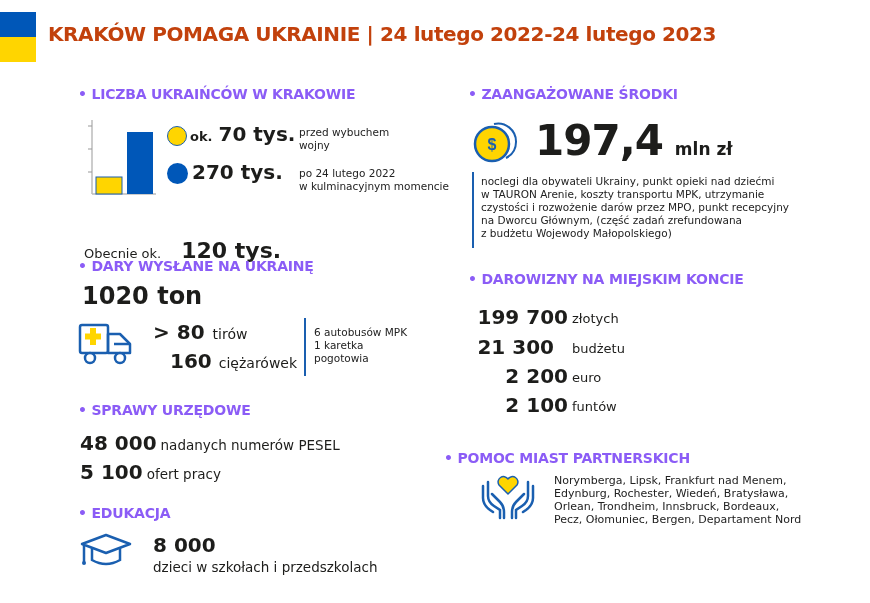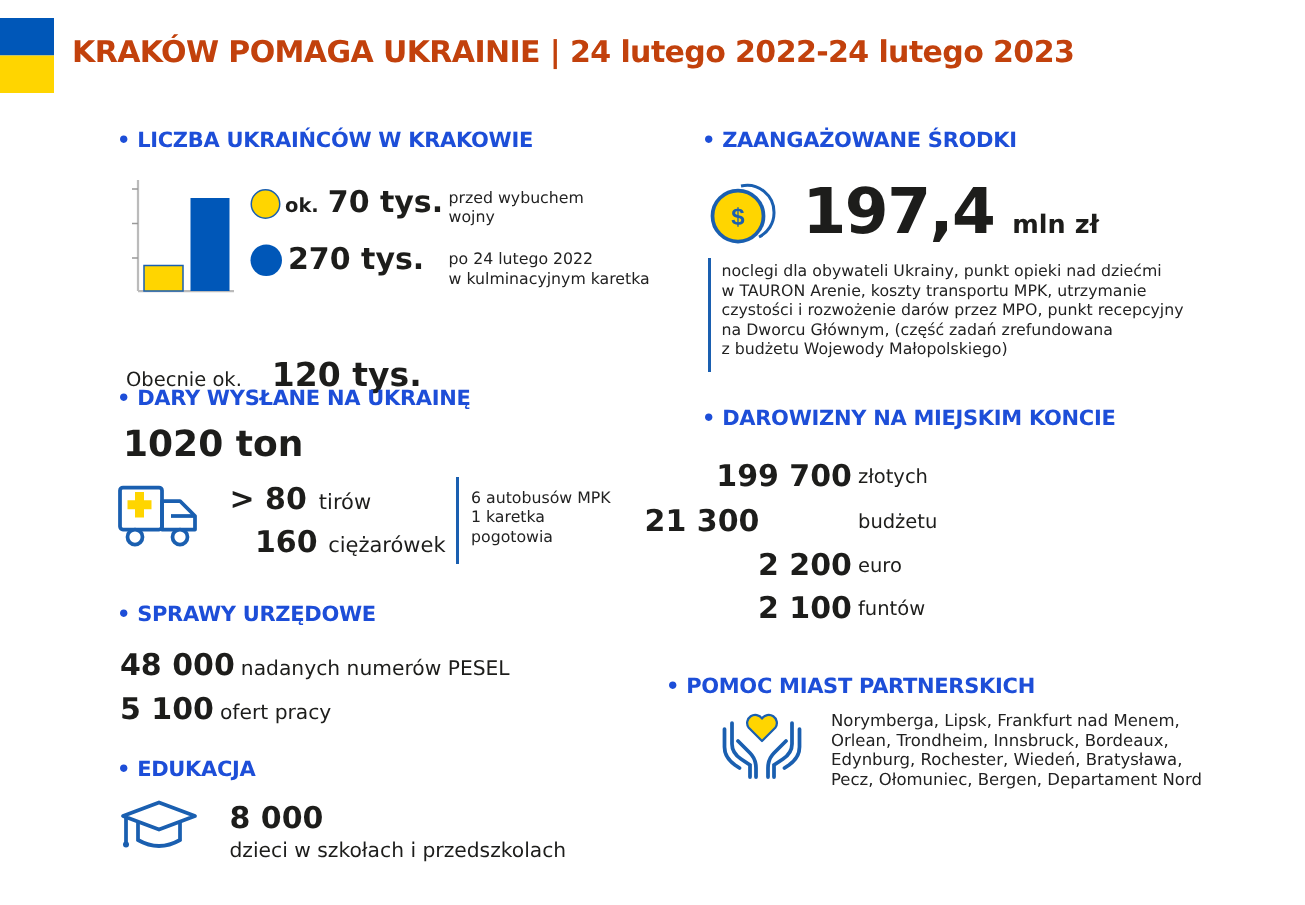--- a/index.html
+++ b/index.html
@@ -3,21 +3,21 @@
 <meta charset="utf-8">
 <style>
   * { box-sizing: border-box; margin: 0; padding: 0; }
   html, body { width: 870px; height: 603px; background: #ffffff; overflow: hidden; }
   body { font-family: "DejaVu Sans", "Liberation Sans", sans-serif; color: #1d1d1b; position: relative; }
   .abs { position: absolute; }
   .flag { left: 0; top: 12px; width: 36px; height: 50px; }
   .flag .b { height: 25px; background: #0057b8; }
   .flag .y { height: 25px; background: #ffd500; }
   .title { left: 48px; top: 22px; font-size: 20px; font-weight: bold; color: #c2410c; letter-spacing: -0.4px; white-space: nowrap; }
-  .sec-h { font-size: 14px; font-weight: bold; color: #1d4ed8; letter-spacing: -0.2px; white-space: nowrap; }
+  .sec-h { font-size: 14px; font-weight: bold; color: #8b5cf6; letter-spacing: -0.2px; white-space: nowrap; }
   .big { font-weight: bold; color: #1d1d1b; white-space: nowrap; }
   .small { font-size: 10.5px; color: #222; line-height: 13px; white-space: nowrap; }
   .vbar { width: 2px; background: #1a5fb0; }
   .row { display: flex; align-items: baseline; white-space: nowrap; }
 </style>
 </head>
 <body>
 
 <div class="abs flag">
   <div class="b"></div>
@@ -43,21 +43,21 @@
 <div class="abs row" style="left:190px; top:122px;">
   <span style="font-size:13px; font-weight:bold; margin-right:6px;">ok.</span>
   <span class="big" style="font-size:20px;">70 tys.</span>
 </div>
 <div class="abs small" style="left:299px; top:126px;">przed wybuchem</div>
 <div class="abs small" style="left:299px; top:139px;">wojny</div>
 
 <div class="abs" style="left:167px; top:163px; width:21px; height:21px; border-radius:50%; background:#0057b8;"></div>
 <div class="abs big" style="left:192px; top:160px; font-size:20px;">270 tys.</div>
 <div class="abs small" style="left:299px; top:167px;">po 24 lutego 2022</div>
-<div class="abs small" style="left:299px; top:180px;">w kulminacyjnym karetka</div>
+<div class="abs small" style="left:299px; top:180px;">w kulminacyjnym momencie</div>
 
 <div class="abs row" style="left:84px; top:205px;">
   <span style="font-size:13px; margin-right:20px;">Obecnie ok.</span>
   <span class="big" style="font-size:22px;margin-top:33px;">120 tys.</span>
 </div>
 
 <div class="abs sec-h" style="left:78px; top:258px;">• DARY WYSŁANE NA UKRAINĘ</div>
 <div class="abs big" style="left:82px; top:282px; font-size:24px;">1020 ton</div>
 
 <div class="abs" style="left:78px; top:322px;">
@@ -125,21 +125,21 @@
 <div class="abs small" style="left:481px; top:188px;">w TAURON Arenie, koszty transportu MPK, utrzymanie</div>
 <div class="abs small" style="left:481px; top:201px;">czystości i rozwożenie darów przez MPO, punkt recepcyjny</div>
 <div class="abs small" style="left:481px; top:214px;">na Dworcu Głównym, (część zadań zrefundowana</div>
 <div class="abs small" style="left:481px; top:227px;">z budżetu Wojewody Małopolskiego)</div>
 
 <div class="abs sec-h" style="left:468px; top:271px;">• DAROWIZNY NA MIEJSKIM KONCIE</div>
 <div class="abs row" style="right:302px; top:305px; width:200px; justify-content:flex-end;">
   <span class="big" style="font-size:20px;">199 700</span>
 </div>
 <div class="abs" style="left:572px; top:311px; font-size:13px;">złotych</div>
-<div class="abs row" style="right:302px; top:335px; width:200px; justify-content:center;">
+<div class="abs row" style="right:316px; top:335px; width:200px; justify-content:flex-end;">
   <span class="big" style="font-size:20px;">21 300</span>
 </div>
 <div class="abs" style="left:572px; top:341px; font-size:13px;">budżetu</div>
 <div class="abs row" style="right:302px; top:364px; width:200px; justify-content:flex-end;">
   <span class="big" style="font-size:20px;">2 200</span>
 </div>
 <div class="abs" style="left:572px; top:370px; font-size:13px;">euro</div>
 <div class="abs row" style="right:302px; top:393px; width:200px; justify-content:flex-end;">
   <span class="big" style="font-size:20px;">2 100</span>
 </div>
@@ -152,16 +152,16 @@
     <path d="M8 10 V24 Q8 30 14 34 L20 38 V46" fill="none" stroke="#1a5fb0" stroke-width="2.5" stroke-linecap="round"></path>
     <path d="M3 14 V26 Q3 33 10 38 L13 40" fill="none" stroke="#1a5fb0" stroke-width="2.5" stroke-linecap="round"></path>
     <path d="M12 22 L20 30 Q24 34 24 40 V46" fill="none" stroke="#1a5fb0" stroke-width="2.5" stroke-linecap="round"></path>
     <path d="M48 10 V24 Q48 30 42 34 L36 38 V46" fill="none" stroke="#1a5fb0" stroke-width="2.5" stroke-linecap="round"></path>
     <path d="M53 14 V26 Q53 33 46 38 L43 40" fill="none" stroke="#1a5fb0" stroke-width="2.5" stroke-linecap="round"></path>
     <path d="M44 22 L36 30 Q32 34 32 40 V46" fill="none" stroke="#1a5fb0" stroke-width="2.5" stroke-linecap="round"></path>
   </svg>
 </div>
 <div class="abs" style="left:554px; top:474px; font-size:11px; line-height:13px; color:#222; white-space:nowrap;">
   <div>Norymberga, Lipsk, Frankfurt nad Menem,</div>
+  <div>Edynburg, Rochester, Wiedeń, Bratysława,</div>
   <div>Orlean, Trondheim, Innsbruck, Bordeaux,</div>
-  <div>Edynburg, Rochester, Wiedeń, Bratysława,</div>
   <div>Pecz, Ołomuniec, Bergen, Departament Nord</div>
 </div>
 
 </body></html>

